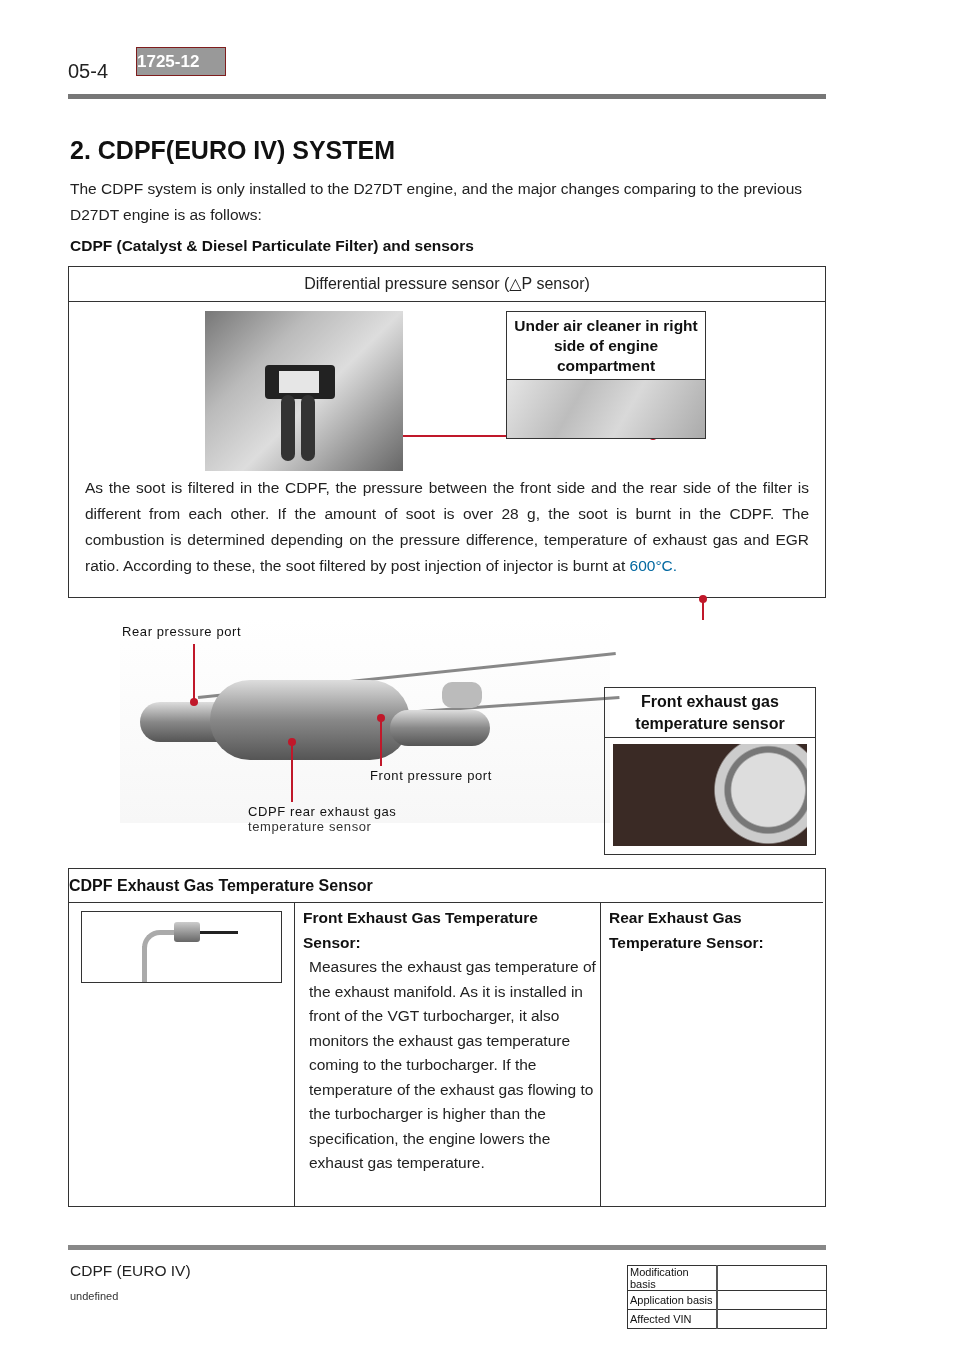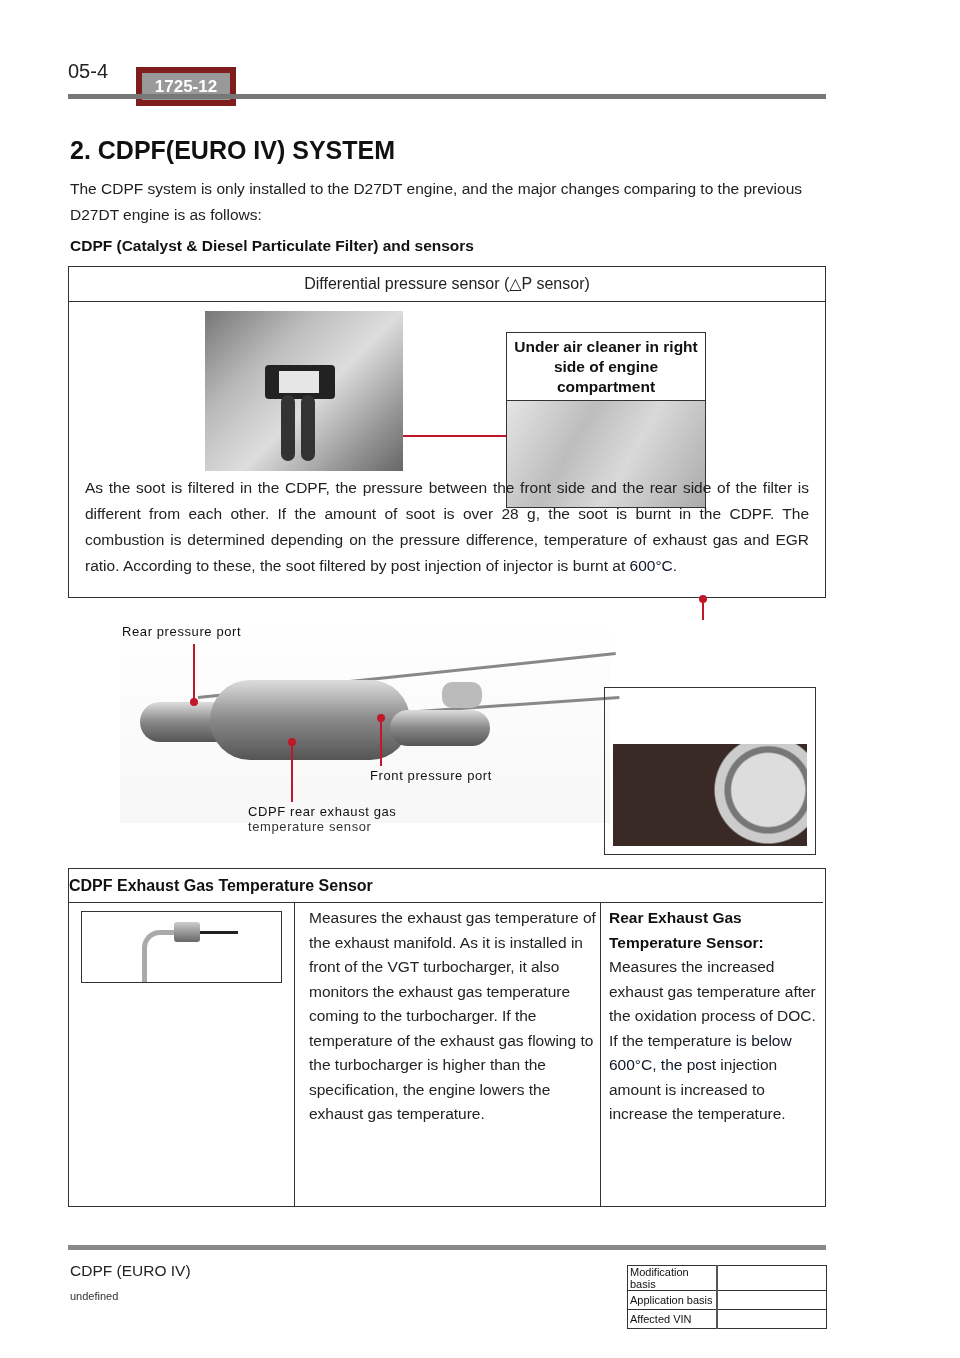--- a/index.html
+++ b/index.html
@@ -1,45 +1,45 @@
 <!DOCTYPE html>
 <html><head>
 <meta charset="utf-8">
 <style>
   html, body { margin:0; padding:0; background:#fff; }
   body { width:960px; height:1358px; position:relative; overflow:hidden;
          font-family:"Liberation Sans", sans-serif; color:#111; }
   .abs { position:absolute; }
   .page-num { left:68px; top:60px; font-size:20px; color:#222; }
-  .code-badge { left:136px; top:67px; width:88px; height:27px; background:#999; border:6px solid #7f1d1d;
-                color:#fff; font-weight:bold; font-size:17px; text-align:center; line-height:27px; }
+  .code-badge { left:136px; top:47px; width:88px; height:27px; background:#999; border:1px solid #7f1d1d;
+                color:#fff; font-weight:bold; font-size:17px; text-align:left; line-height:27px; }
   .hr-top { left:68px; top:94px; width:758px; height:5px; background:#777; }
   .title { left:70px; top:136px; font-size:25px; font-weight:bold; }
   .intro { left:70px; top:176px; width:760px; font-size:15.5px; line-height:26px; color:#222; }
   .subhead { left:70px; top:237px; font-size:15.5px; font-weight:bold; }
 
   .box1 { left:68px; top:266px; width:758px; height:332px; border:1.5px solid #333; box-sizing:border-box;padding-left:36px; }
   .box1-head { position:absolute; left:0; top:0; right:0; height:34px; border-bottom:1.5px solid #333;
                text-align:center; line-height:34px; font-size:16px; color:#222; }
   .photo { position:absolute; box-sizing:border-box; }
   .sensor-photo { left:136px; top:44px; width:198px; height:160px;
                   background:linear-gradient(135deg,#777 0%,#bbb 30%,#ddd 55%,#999 80%,#666 100%); }
   .sensor-body { position:absolute; left:60px; top:54px; width:70px; height:34px; background:#222; border-radius:4px; }
   .sensor-window { position:absolute; left:74px; top:60px; width:40px; height:22px; background:#e6e6e6; }
   .hose { position:absolute; width:14px; height:66px; background:#333; border-radius:7px; top:84px; }
-  .loc-box { left:437px; top:44px; width:200px; height:176px; border:1.5px solid #333;margin-top:21px; }
+  .loc-box { left:437px; top:44px; width:200px; height:128px; border:1.5px solid #333; }
   .loc-head { position:absolute; left:0; top:0; right:0; height:68px; border-bottom:1.5px solid #333;
               text-align:center; font-weight:bold; font-size:15.5px; line-height:20px; padding-top:4px; box-sizing:border-box; }
   .loc-img { position:absolute; left:0; top:68px; right:0; bottom:0;
              background:linear-gradient(120deg,#e5e5e5 0%,#bdbdbd 35%,#d9d9d9 60%,#aaa 100%); }
   .leader1 { position:absolute; left:334px; top:168px; width:250px; height:2px; background:#c0182a; }
   .dot { position:absolute; width:8px; height:8px; border-radius:50%; background:#c0182a; }
   .box1-text { position:absolute; left:16px; top:208px; width:724px; font-size:15.5px; line-height:26px;
                text-align:justify; color:#222; }
-  .light { color:#0f172a; }
+  .light { color:#0369a1; }
 
   .leader-v { position:absolute; width:2px; background:#c0182a; }
   .fig2 { left:120px; top:618px; width:490px; height:205px;
           background:linear-gradient(180deg,#fff 0%,#f7f7f7 100%); }
   .pipe { position:absolute; background:linear-gradient(180deg,#ddd,#888,#555); border-radius:30px; }
   .tube { position:absolute; height:3px; background:#888; }
   .callout { position:absolute; font-size:13px; color:#111; letter-spacing:0.6px; }
   .front-box { left:604px; top:687px; width:210px; height:166px; border:1.5px solid #333; }
   .front-head { position:absolute; left:0; top:0; right:0; height:50px; border-bottom:1.5px solid #333;
                 text-align:center; font-weight:bold; font-size:16px; line-height:22px; padding-top:3px; box-sizing:border-box; }
@@ -113,42 +113,43 @@
   <div class="leader-v" style="left:260px;top:100px;height:48px"></div>
   <div class="dot" style="left:257px;top:96px"></div>
   <div class="callout" style="left:250px;top:150px">Front pressure port</div>
   <div class="leader-v" style="left:171px;top:124px;height:60px"></div>
   <div class="dot" style="left:168px;top:120px"></div>
   <div class="callout" style="left:128px;top:186px">CDPF rear exhaust gas</div>
   <div class="callout" style="left:128px;top:201px;color:#333">temperature sensor</div>
 </div>
 
 <div class="abs front-box">
+  <div class="front-head">Front exhaust gas temperature sensor</div>
   <div class="front-img"></div>
 </div>
 
 <div class="abs box2">
   <div class="box2-head">CDPF Exhaust Gas Temperature Sensor</div>
   <div class="col col1">
     <div class="probe-img">
       <div class="probe-stem"></div>
       <div class="probe-bend"></div>
       <div class="probe-nut"></div>
       <div class="probe-wire"></div>
     </div>
   </div>
   <div class="col col2">
     <div class="col-text" style="left:8px;top:4px;width:296px">
+      <div class="bold">Front Exhaust Gas Temperature Sensor:</div>
       <div style="padding-left:6px">Measures the exhaust gas temperature of the exhaust manifold. As it is installed in front of the VGT turbocharger, it also monitors the exhaust gas temperature coming to the turbocharger. If the temperature of the exhaust gas flowing to the turbocharger is higher than the specification, the engine lowers the exhaust gas temperature.</div>
     </div>
   </div>
   <div class="col col3">
     <div class="col-text" style="left:8px;top:4px;width:216px">
       <div class="bold">Rear Exhaust Gas Temperature Sensor:</div>
-      <div><span>Measures the increased exhaust gas temperature after the oxidation process of DOC. If the temperature </span><span class="light">is below 600°C, the post</span><span> injection amount is increased to increase the temperature.</span></div>
     </div>
   </div>
 </div>
 
 <div class="abs hr-bot"></div>
 <div class="abs footer-title">CDPF (EURO IV)</div>
 <div class="abs footer-sub">undefined</div>
 <table class="abs basis">
   <tbody>
       <tr>

